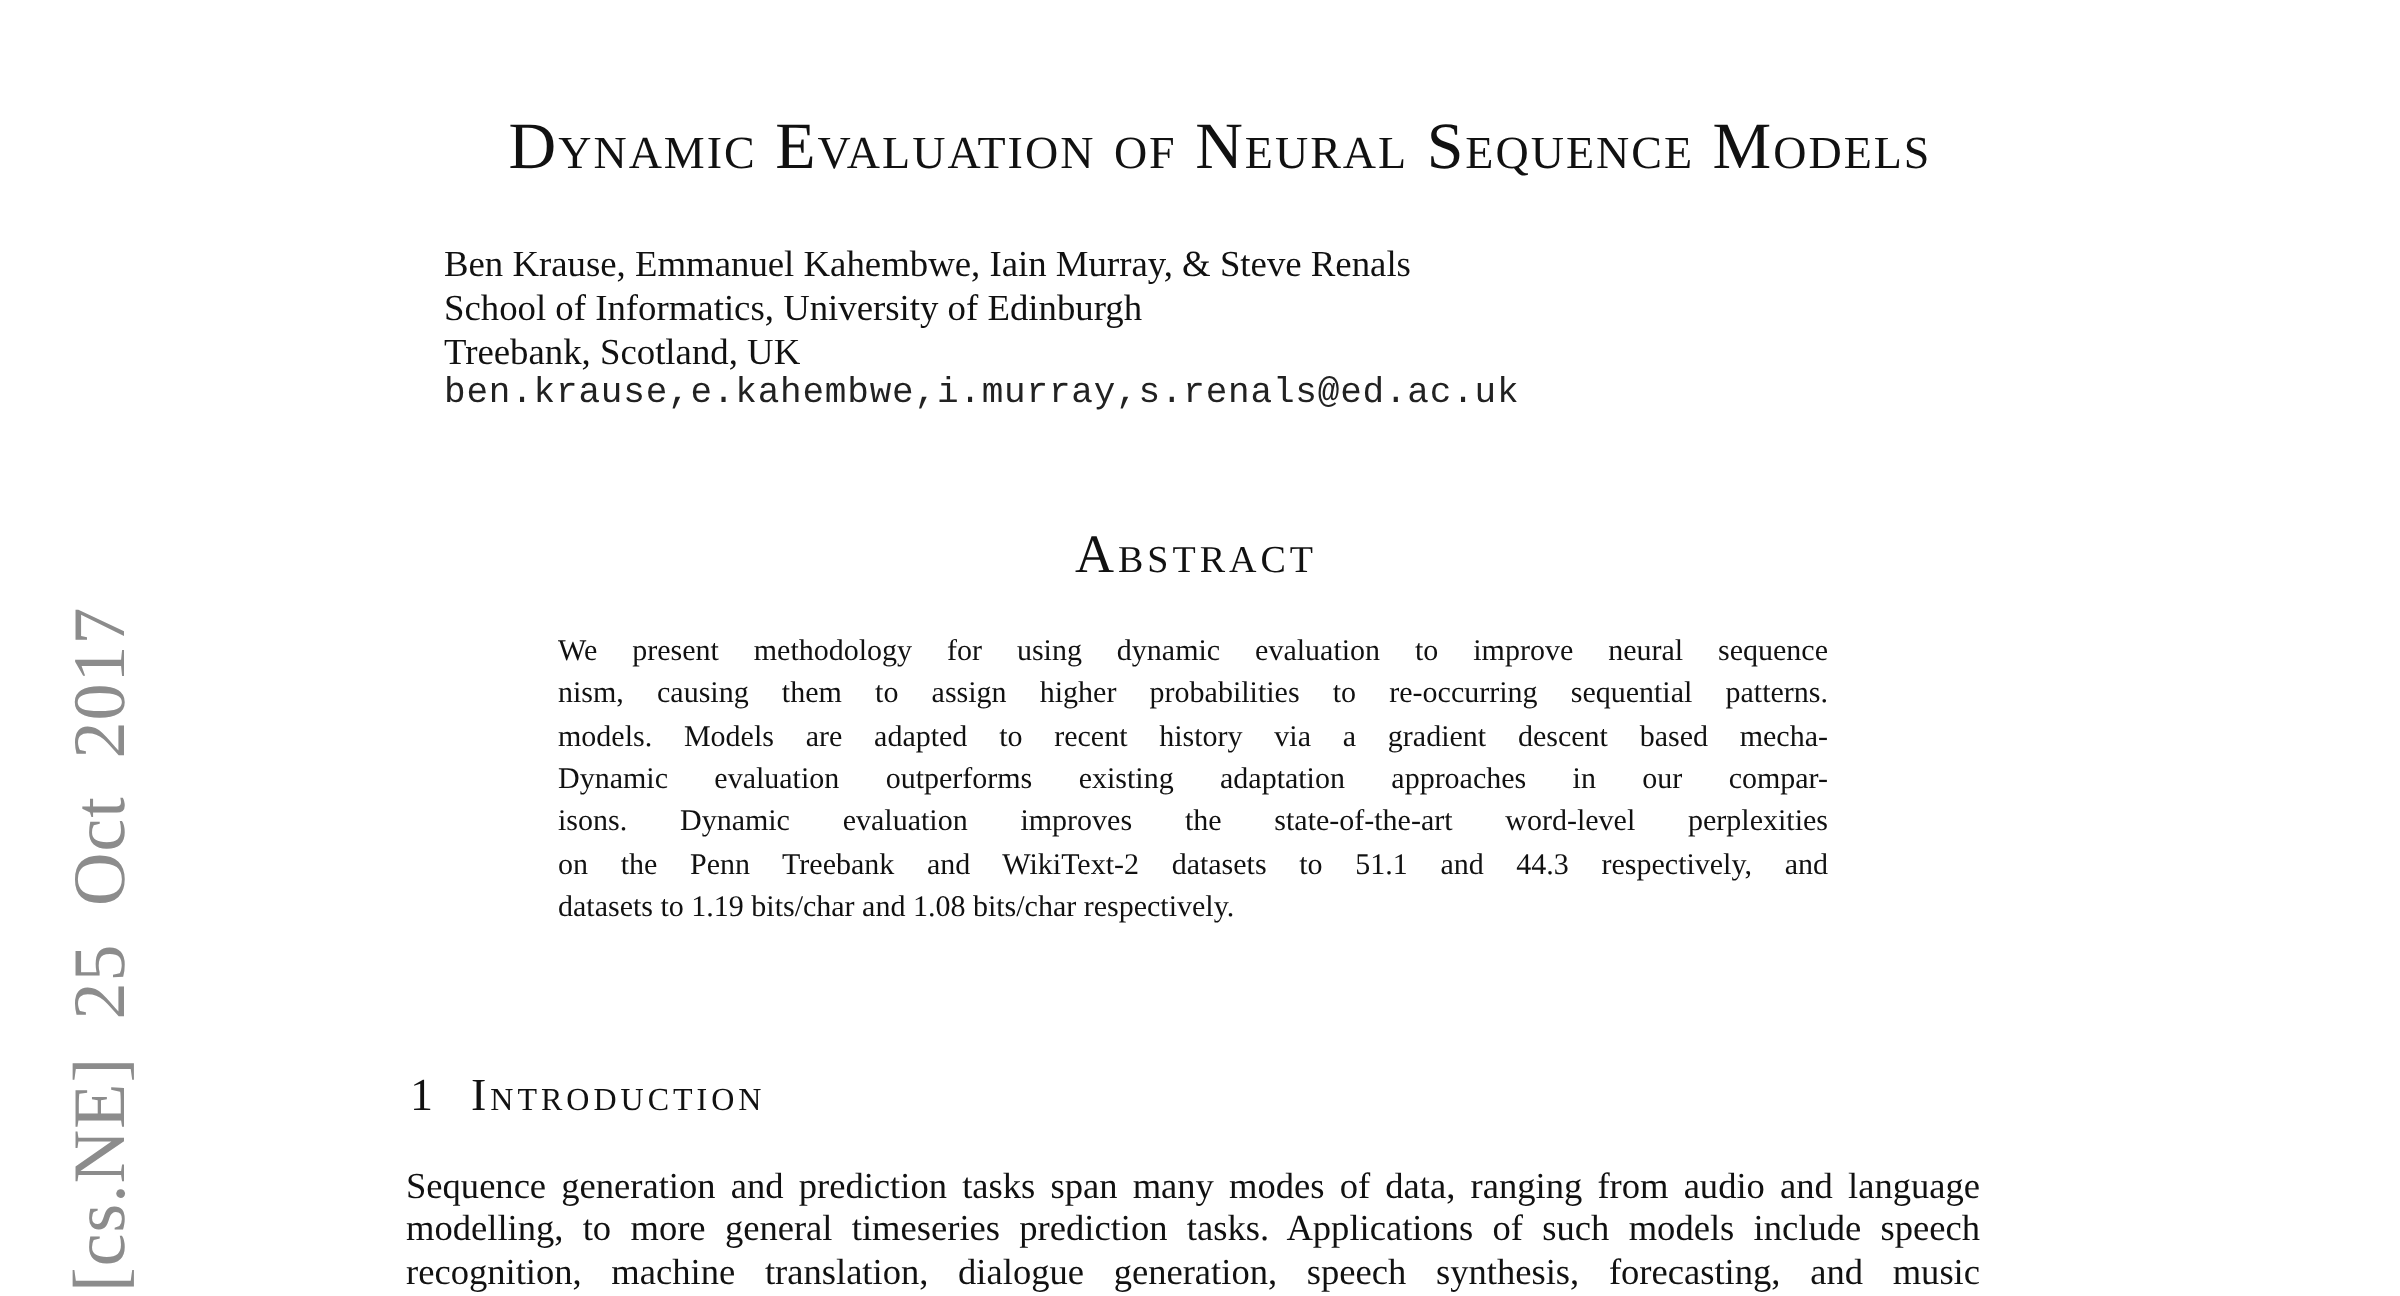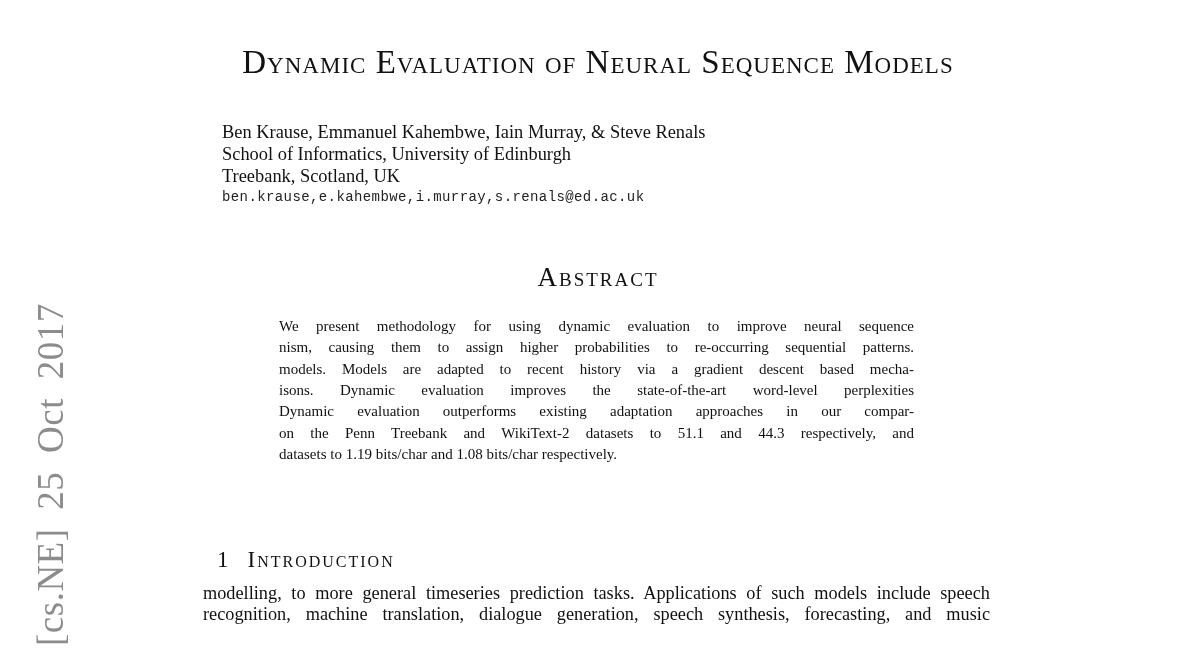--- a/index.html
+++ b/index.html
@@ -25,40 +25,40 @@
     word-spacing: 9px;
     color: #8c8c8c;
     white-space: nowrap;
   }
 
   .title {
     position: absolute;
     left: 203px;
     top: 43px;
     width: 790px;
-    margin: 0;
+    margin: 12px;
     text-align: center;
     font-size: 33px;
     font-weight: normal;
     font-variant: small-caps;
     letter-spacing: 1px;
     line-height: 38px;
   }
 
   .authors {
     position: absolute;
     left: 222px;
     top: 122px;
     font-size: 18.4px;
     line-height: 21.8px;
   }
   .authors .names { font-weight: normal; }
   .authors .email {
     font-family: "Liberation Mono", monospace;
-    font-size: 14px;
+    font-size: 18px;
     letter-spacing: 0.4px;
     color: #222222;
   }
 
   .abstract-head {
     position: absolute;
     left: 203px;
     top: 262px;
     width: 790px;
     margin: 0;
@@ -87,21 +87,21 @@
   }
   .jline-last {
     text-align-last: left;
     white-space: normal;
   }
 
   .section-head {
     position: absolute;
     left: 203px;
     top: 533px;
-    margin: 14px;
+    margin: 2px;
     font-size: 23px;
     font-weight: normal;
   }
   .section-head .sec-num { display: inline-block; margin-right: 19px; }
   .section-head .sec-title {
     font-variant: small-caps;
     letter-spacing: 2px;
   }
 
   .intro-body {
@@ -128,28 +128,29 @@
     <div>Treebank, Scotland, UK</div>
     <div class="email">ben.krause,e.kahembwe,i.murray,s.renals@ed.ac.uk</div>
   </div>
 
   <h2 class="abstract-head">Abstract</h2>
 
   <div class="abstract-body">
     <div class="jline">We present methodology for using dynamic evaluation to improve neural sequence</div>
     <div class="jline">nism, causing them to assign higher probabilities to re-occurring sequential patterns.</div>
     <div class="jline">models. Models are adapted to recent history via a gradient descent based mecha-</div>
+    <div class="jline">Dynamic evaluation outperforms existing adaptation approaches in our compar-</div>
     <div class="jline">isons. Dynamic evaluation improves the state-of-the-art word-level perplexities</div>
-    <div class="jline">Dynamic evaluation outperforms existing adaptation approaches in our compar-</div>
     <div class="jline">on the Penn Treebank and WikiText-2 datasets to 51.1 and 44.3 respectively, and</div>
     <div class="jline jline-last">datasets to 1.19 bits/char and 1.08 bits/char respectively.</div>
   </div>
 
   <h2 class="section-head">
     <span class="sec-num">1</span><span class="sec-title">Introduction</span>
   </h2>
 
   <div class="intro-body">
+    <div class="jline">Sequence generation and prediction tasks span many modes of data, ranging from audio and language</div>
     <div class="jline">modelling, to more general timeseries prediction tasks. Applications of such models include speech</div>
     <div class="jline">recognition, machine translation, dialogue generation, speech synthesis, forecasting, and music</div>
   </div>
 
 </div>
 
 </body></html>

